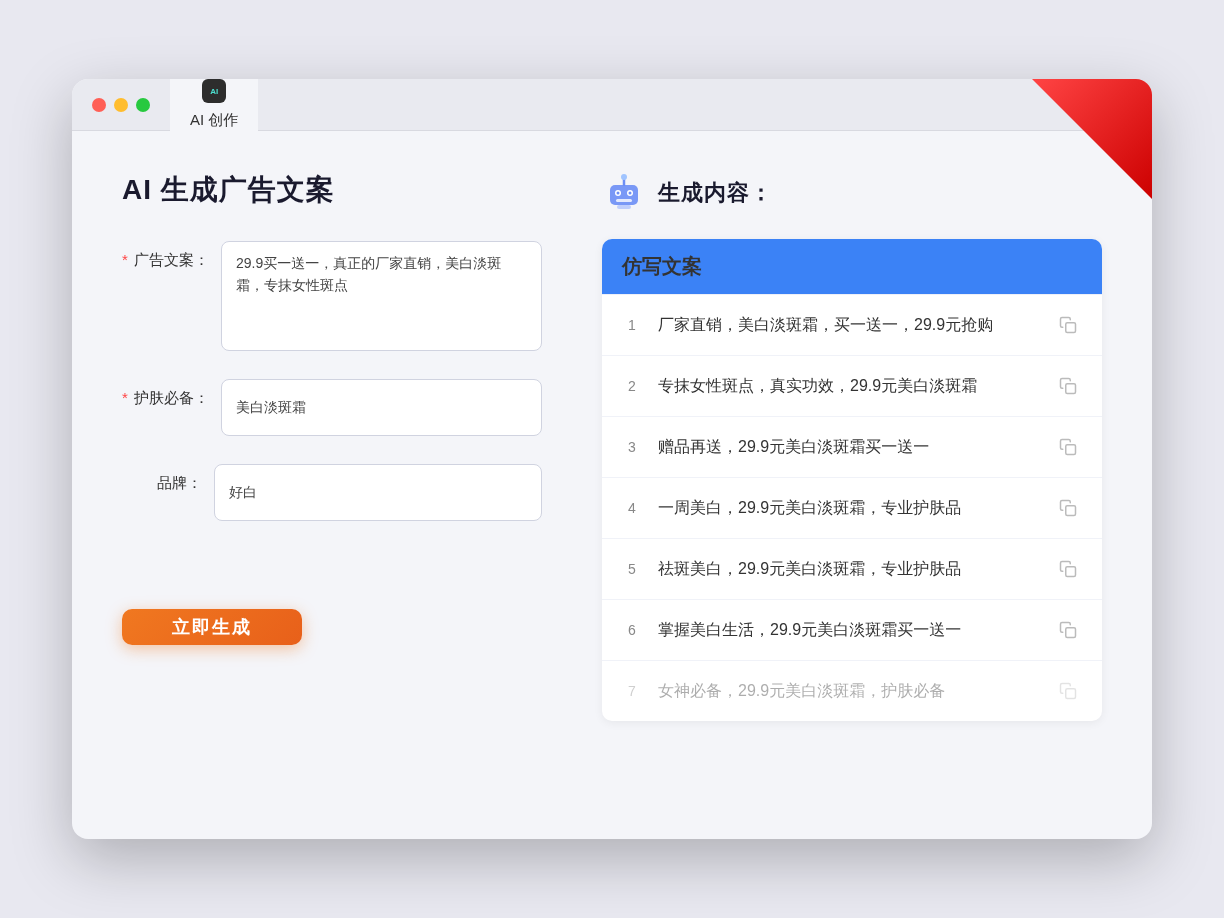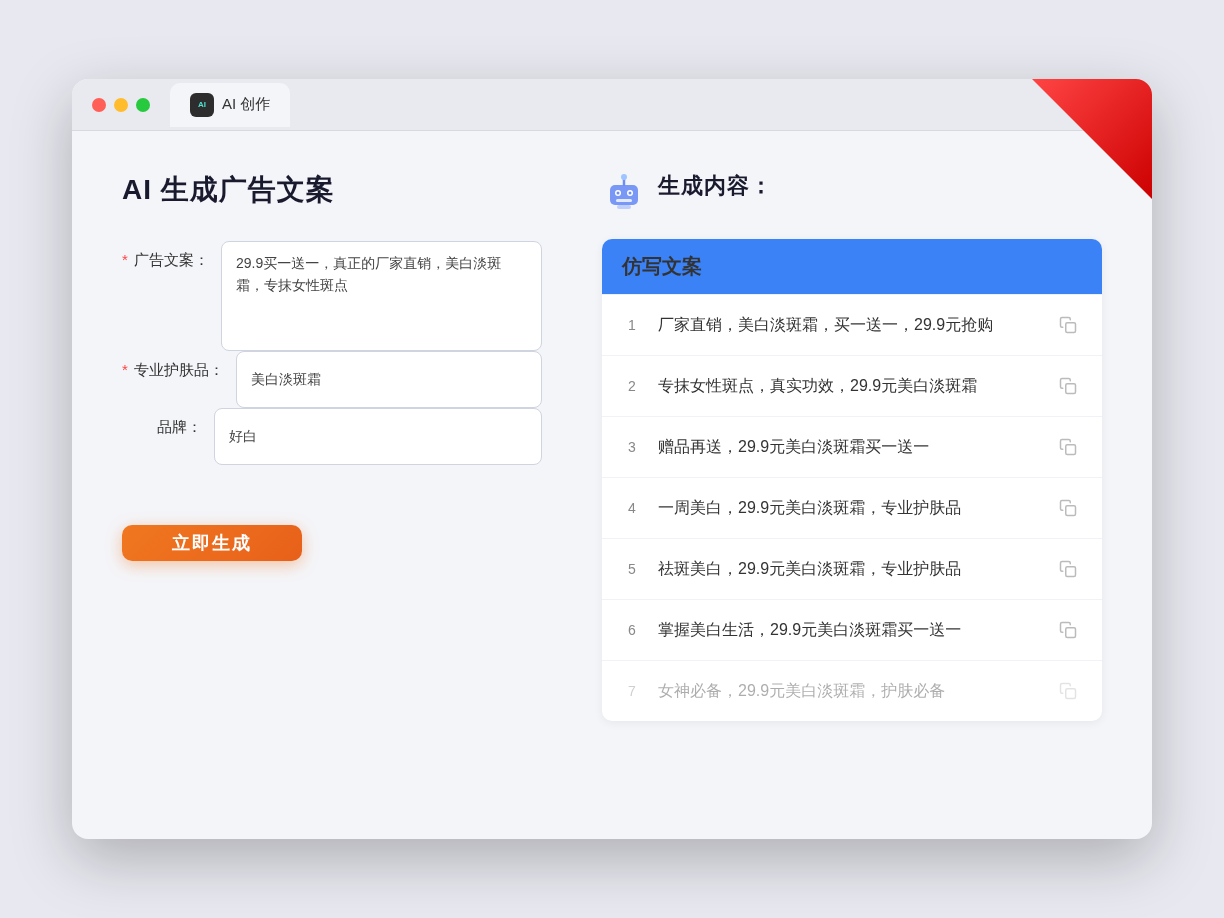--- a/index.html
+++ b/index.html
@@ -51,20 +51,21 @@
     .tab {
       display: flex;
       align-items: center;
       gap: 8px;
       background: #f4f5f9;
       border-radius: 10px 10px 0 0;
       padding: 10px 20px;
       font-size: 15px;
       color: #333;
       font-weight: 500;
+      flex-direction: column;
     }
 
     .tab-icon {
       width: 24px;
       height: 24px;
       background: #2d2d2d;
       border-radius: 6px;
       display: flex;
       align-items: center;
       justify-content: center;
@@ -95,20 +96,21 @@
       font-size: 28px;
       font-weight: 700;
       color: #1a1a2e;
       margin-bottom: 32px;
       letter-spacing: 1px;
     }
 
     .form-group {
       display: flex;
       align-items: flex-start;
+      margin-bottom: 28px;
       gap: 12px;
     }
 
     .form-label {
       font-size: 15px;
       color: #333;
       white-space: nowrap;
       padding-top: 10px;
       min-width: 80px;
       text-align: right;
@@ -157,20 +159,21 @@
     }
 
     
     .right-panel {
       flex: 1;
       min-width: 0;
     }
 
     .result-header {
       display: flex;
+      align-items: center;
       gap: 12px;
       margin-bottom: 24px;
     }
 
     .robot-icon {
       width: 44px;
       height: 44px;
       position: relative;
     }
 
@@ -300,21 +303,21 @@
           <span class="required-star">*</span>
           <span>广告文案：</span>
         </label>
         <textarea class="form-input form-textarea" style="">29.9买一送一，真正的厂家直销，美白淡斑霜，专抹女性斑点</textarea>
       </div>
 
       
       <div class="form-group">
         <label class="form-label">
           <span class="required-star">*</span>
-          <span>专业护肤品：</span>
+          <span>护肤必备：</span>
         </label>
         <input type="text" class="form-input form-input-single" value="美白淡斑霜" style="">
       </div>
 
       
       <div class="form-group">
         <label class="form-label">品牌：</label>
         <input type="text" class="form-input form-input-single" value="好白" style="">
       </div>
 

